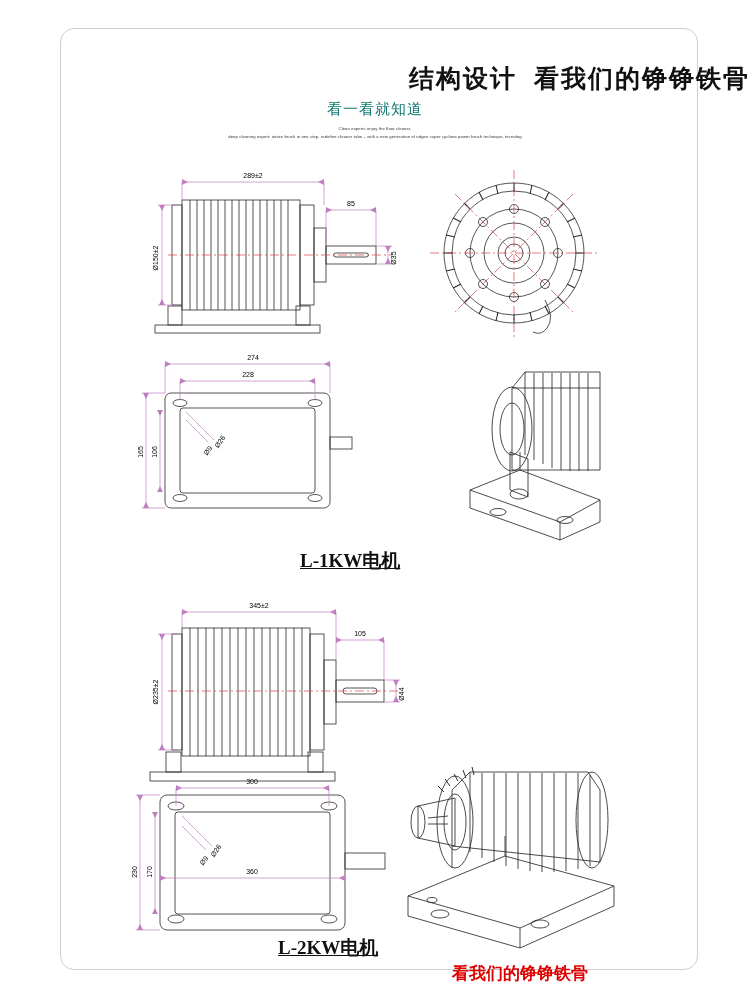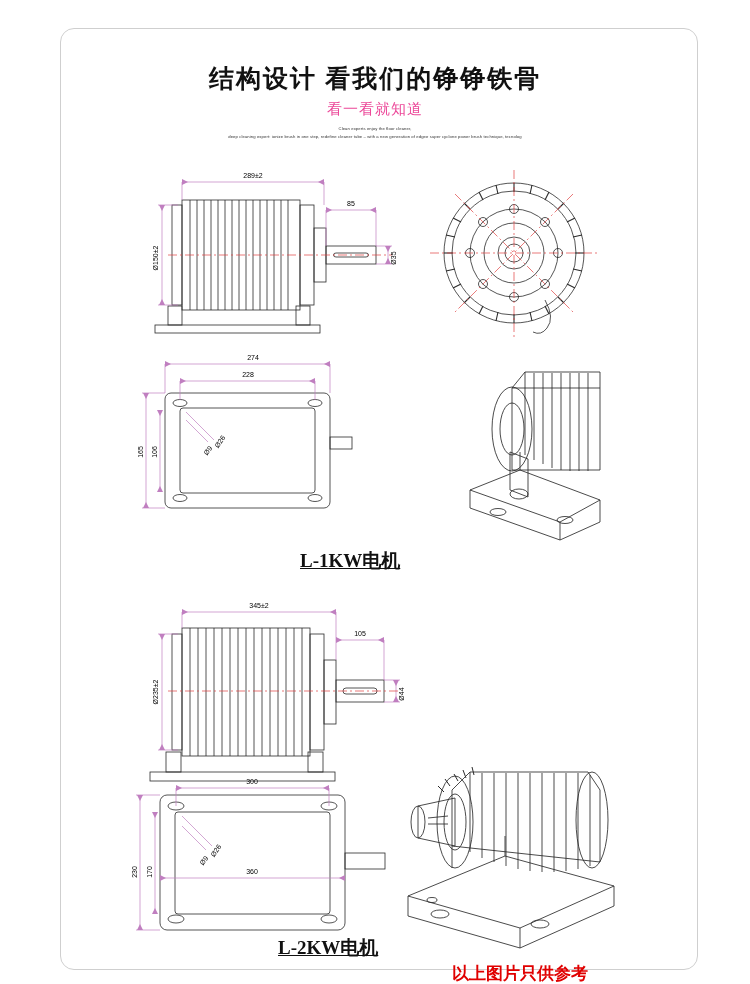--- a/index.html
+++ b/index.html
@@ -1,20 +1,20 @@
 <!DOCTYPE html>
 <html><head>
 <meta charset="utf-8">
 <style>
   html,body{margin:0;padding:0;background:#ffffff;}
   body{width:750px;height:984px;font-family:"Liberation Sans",sans-serif;overflow:hidden;}
   .page{position:relative;width:750px;height:984px;background:#fff;}
   .frame{position:absolute;left:60px;top:28px;width:636px;height:940px;border:1px solid #cfcfcf;border-radius:14px;}
-  .title{position:absolute;left:0;top:62px;width:750px;text-align:center;font-family:Liberation Serif, serif;font-weight:bold;font-size:25px;color:#111;letter-spacing:2px;}
-  .subtitle{position:absolute;left:0;top:100px;width:750px;text-align:center;font-family:"Liberation Serif",serif;font-size:15px;color:#ec4899;letter-spacing:1px;}
+  .title{position:absolute;left:0;top:62px;width:750px;text-align:right;font-family:Liberation Mono, monospace;font-weight:bold;font-size:25px;color:#111;letter-spacing:2px;}
+  .subtitle{position:absolute;left:0;top:100px;width:750px;text-align:center;font-family:"Liberation Serif",serif;font-size:15px;color:#0f766e;letter-spacing:1px;}
   .microline{position:absolute;left:0;width:750px;text-align:center;font-size:4.2px;color:#333;letter-spacing:.1px;}
   .ml1{top:126px;}
   .ml2{top:134px;}
   .label-cn{position:absolute;font-family:"Liberation Serif",serif;font-size:19px;color:#111;font-weight:bold;text-decoration:underline;}
   .label-1kw{left:300px;top:548px;}
   .label-2kw{left:278px;top:935px;}
   .note-red{position:absolute;left:452px;top:962px;font-family:"Liberation Serif",serif;font-size:17px;color:#e00000;font-weight:bold;}
   svg{position:absolute;left:0;top:0;}
   .dim{fill:#000;font-size:7px;font-family:"Liberation Sans",sans-serif;}
 </style>
@@ -25,21 +25,21 @@
 
   <div class="frame"></div>
 
   <div class="title">结构设计  看我们的铮铮铁骨</div>
   <div class="subtitle">看一看就知道</div>
   <div class="microline ml1">Clean experts enjoy the floor cleaner,</div>
   <div class="microline ml2">deep cleaning expert: ionize brush in one step, redefine cleaner tube – with a new generation of edgee super cyclone power brush technique, tecnolog</div>
 
   <div class="label-cn label-1kw">L-1KW电机</div>
   <div class="label-cn label-2kw">L-2KW电机</div>
-  <div class="note-red">以上图片只供参考</div>
+  <div class="note-red">看我们的铮铮铁骨</div>
 
   <svg width="750" height="984" viewBox="0 0 750 984">
     <g fill="none" stroke="#2a2a2a" stroke-width="0.8">
 
       <g>
 
         <rect x="155" y="325" width="165" height="8"></rect>
         <rect x="168" y="306" width="14" height="19"></rect>
         <rect x="296" y="306" width="14" height="19"></rect>
 

